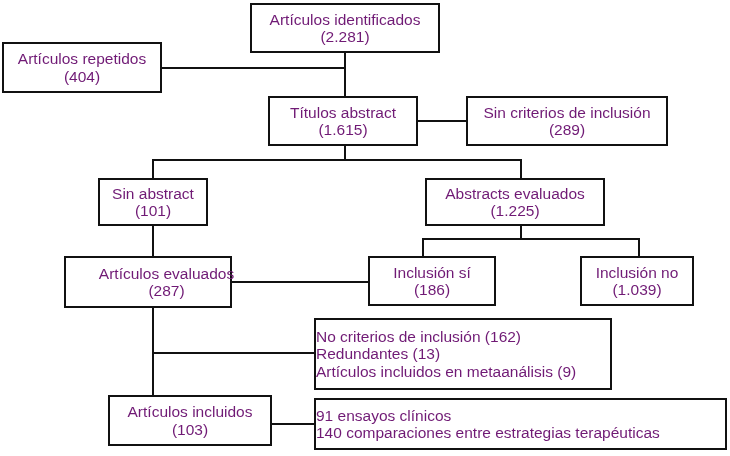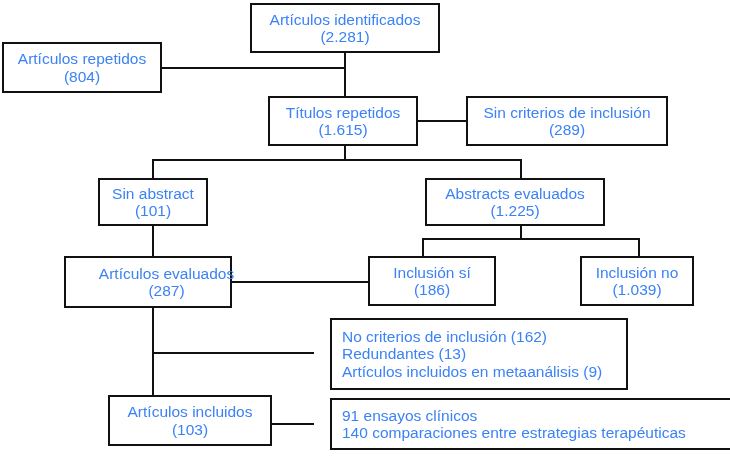--- a/index.html
+++ b/index.html
@@ -17,32 +17,30 @@
   }
   .node {
     position: absolute;
     box-sizing: border-box;
     border: 2px solid #111111;
     background: #ffffff;
     display: flex;
     flex-direction: column;
     align-items: center;
     justify-content: center;
-    color: #3b82f6;
+    color: #701a75;
     font-size: 15.5px;
     line-height: 1.12;
     z-index: 2;
     white-space: nowrap;
   }
   .node.left {
     align-items: flex-start;
     justify-content: center;
-    padding-left: 10px;
     text-align: left;
-    margin-left: 16px;
   }
   .node .line {
     display: block;
   }
   .edge {
     position: absolute;
     background: #111111;
     z-index: 1;
   }
   .edge.h { height: 2px; }
@@ -80,25 +78,25 @@
 
   <div class="edge h" style="left:230px; top:423px; width:84px;"></div>
 
   <div class="node" style="left:250px; top:3px; width:190px; height:50px;">
     <span class="line">Artículos identificados</span>
     <span class="line">(2.281)</span>
   </div>
 
   <div class="node" style="left:2px; top:42px; width:160px; height:51px;">
     <span class="line">Artículos repetidos</span>
-    <span class="line">(804)</span>
+    <span class="line">(404)</span>
   </div>
 
   <div class="node" style="left:268px; top:96px; width:150px; height:50px;">
-    <span class="line">Títulos repetidos</span>
+    <span class="line">Títulos abstract</span>
     <span class="line">(1.615)</span>
   </div>
 
   <div class="node" style="left:466px; top:96px; width:202px; height:50px;">
     <span class="line">Sin criterios de inclusión</span>
     <span class="line">(289)</span>
   </div>
 
   <div class="node" style="left:98px; top:178px; width:110px; height:48px;">
     <span class="line">Sin abstract</span>

